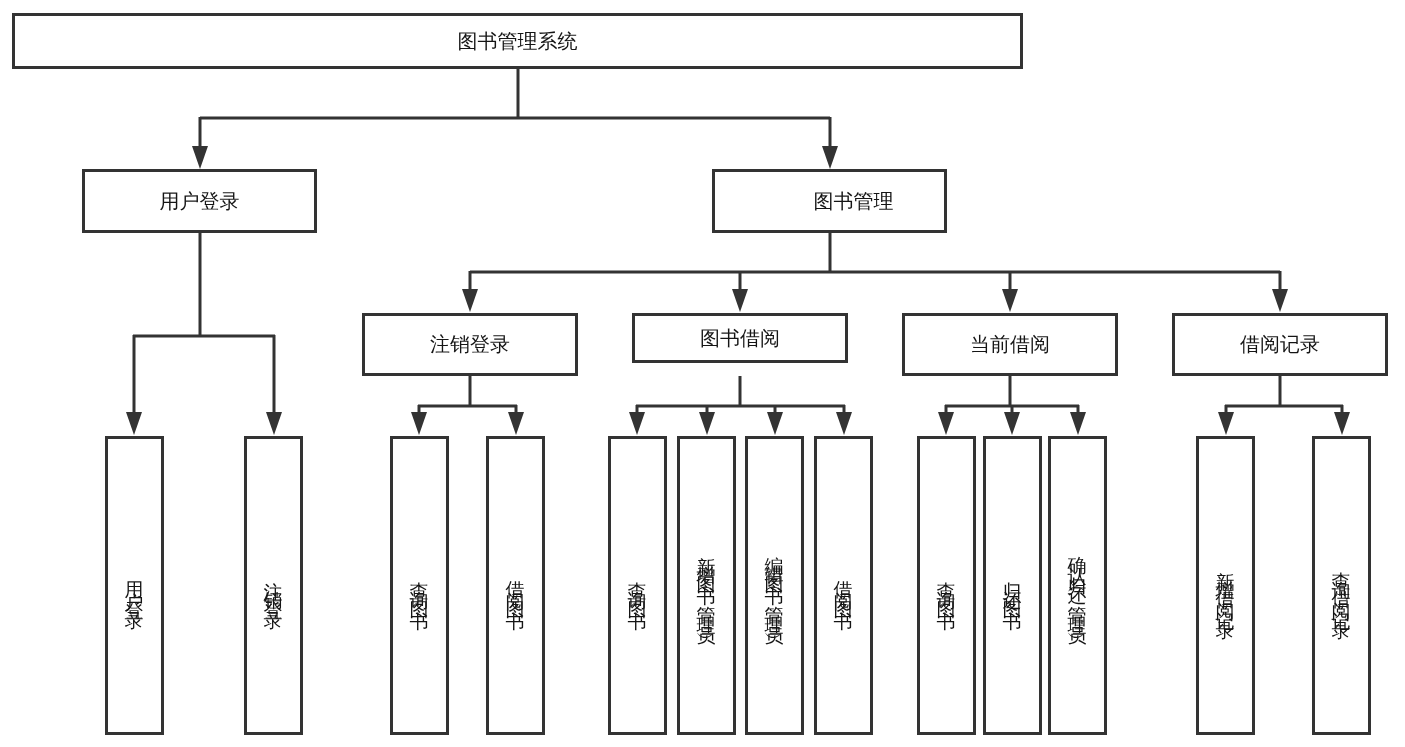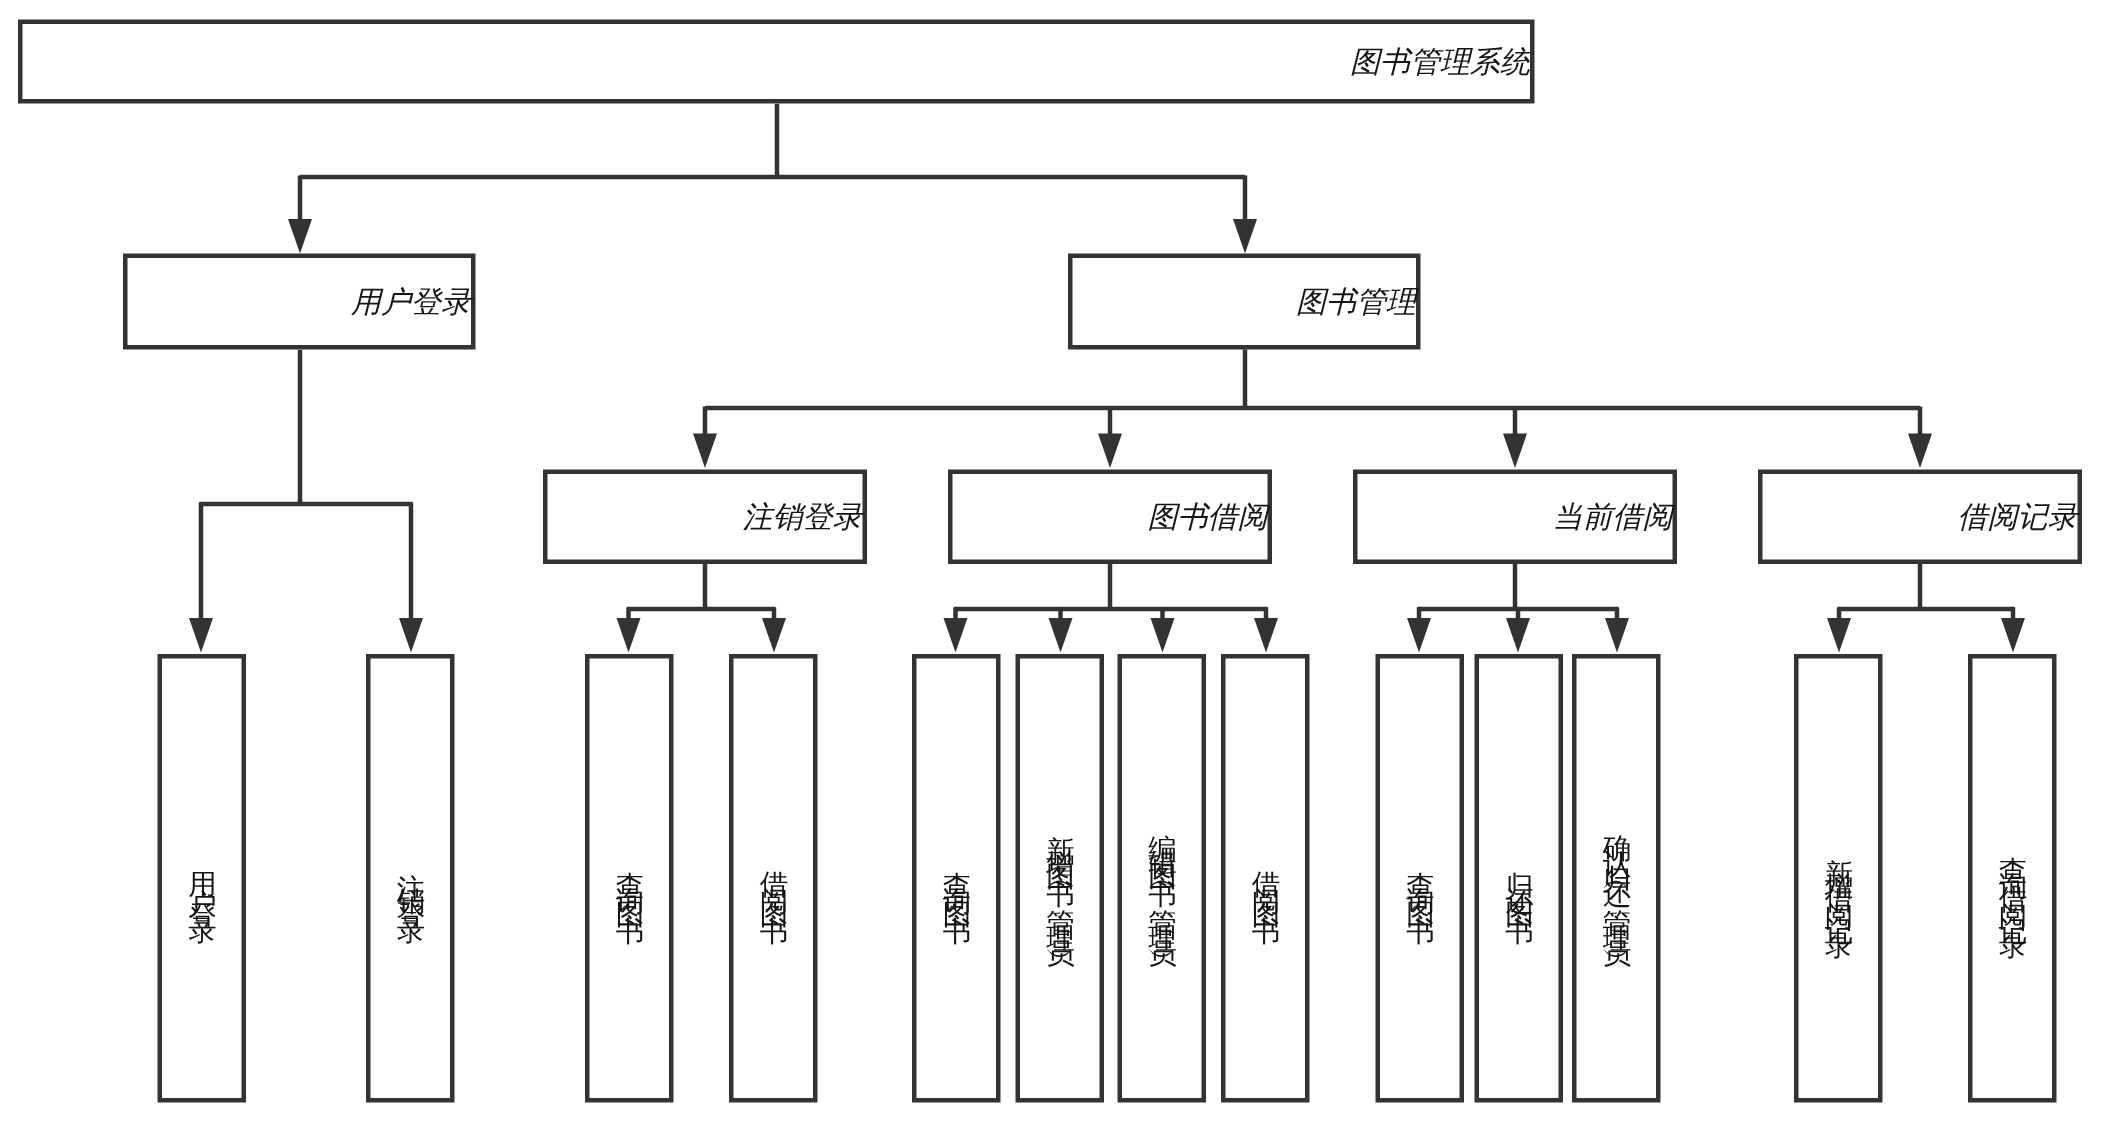--- a/index.html
+++ b/index.html
@@ -26,24 +26,23 @@
   }
   .connector-layer polygon {
     fill: var(--line, #333333);
   }
   .hbox {
     position: absolute;
     background: #ffffff;
     border: 3px solid var(--line, #333333);
     display: flex;
     align-items: center;
-    justify-content: flex-end;
+    justify-content: center;
     font-size: 20px;
     color: var(--text, #151515);
-    font-style: italic;
   }
   .vbox {
     position: absolute;
     top: 436px;
     width: 59px;
     height: 299px;
     background: #ffffff;
     border: 3px solid var(--line, #333333);
     display: flex;
     align-items: center;
@@ -156,21 +155,21 @@
   <div class="hbox" style="left:82px;top:169px;width:235px;height:64px;">
     <span>用户登录</span>
   </div>
   <div class="hbox" style="left:712px;top:169px;width:235px;height:64px;padding-left:48px;">
     <span>图书管理</span>
   </div>
 
   <div class="hbox" style="left:362px;top:313px;width:216px;height:63px;">
     <span>注销登录</span>
   </div>
-  <div class="hbox" style="left:632px;top:313px;width:216px;height:63px;">
+  <div class="hbox" style="left:632px;top:313px;width:216px;height:50px;">
     <span>图书借阅</span>
   </div>
   <div class="hbox" style="left:1172px;top:313px;width:216px;height:63px;">
     <span>借阅记录</span>
   </div>
   <div class="hbox" style="left:902px;top:313px;width:216px;height:63px;">
     <span>当前借阅</span>
   </div>
 
   <div class="vbox" style="left:105px;">

